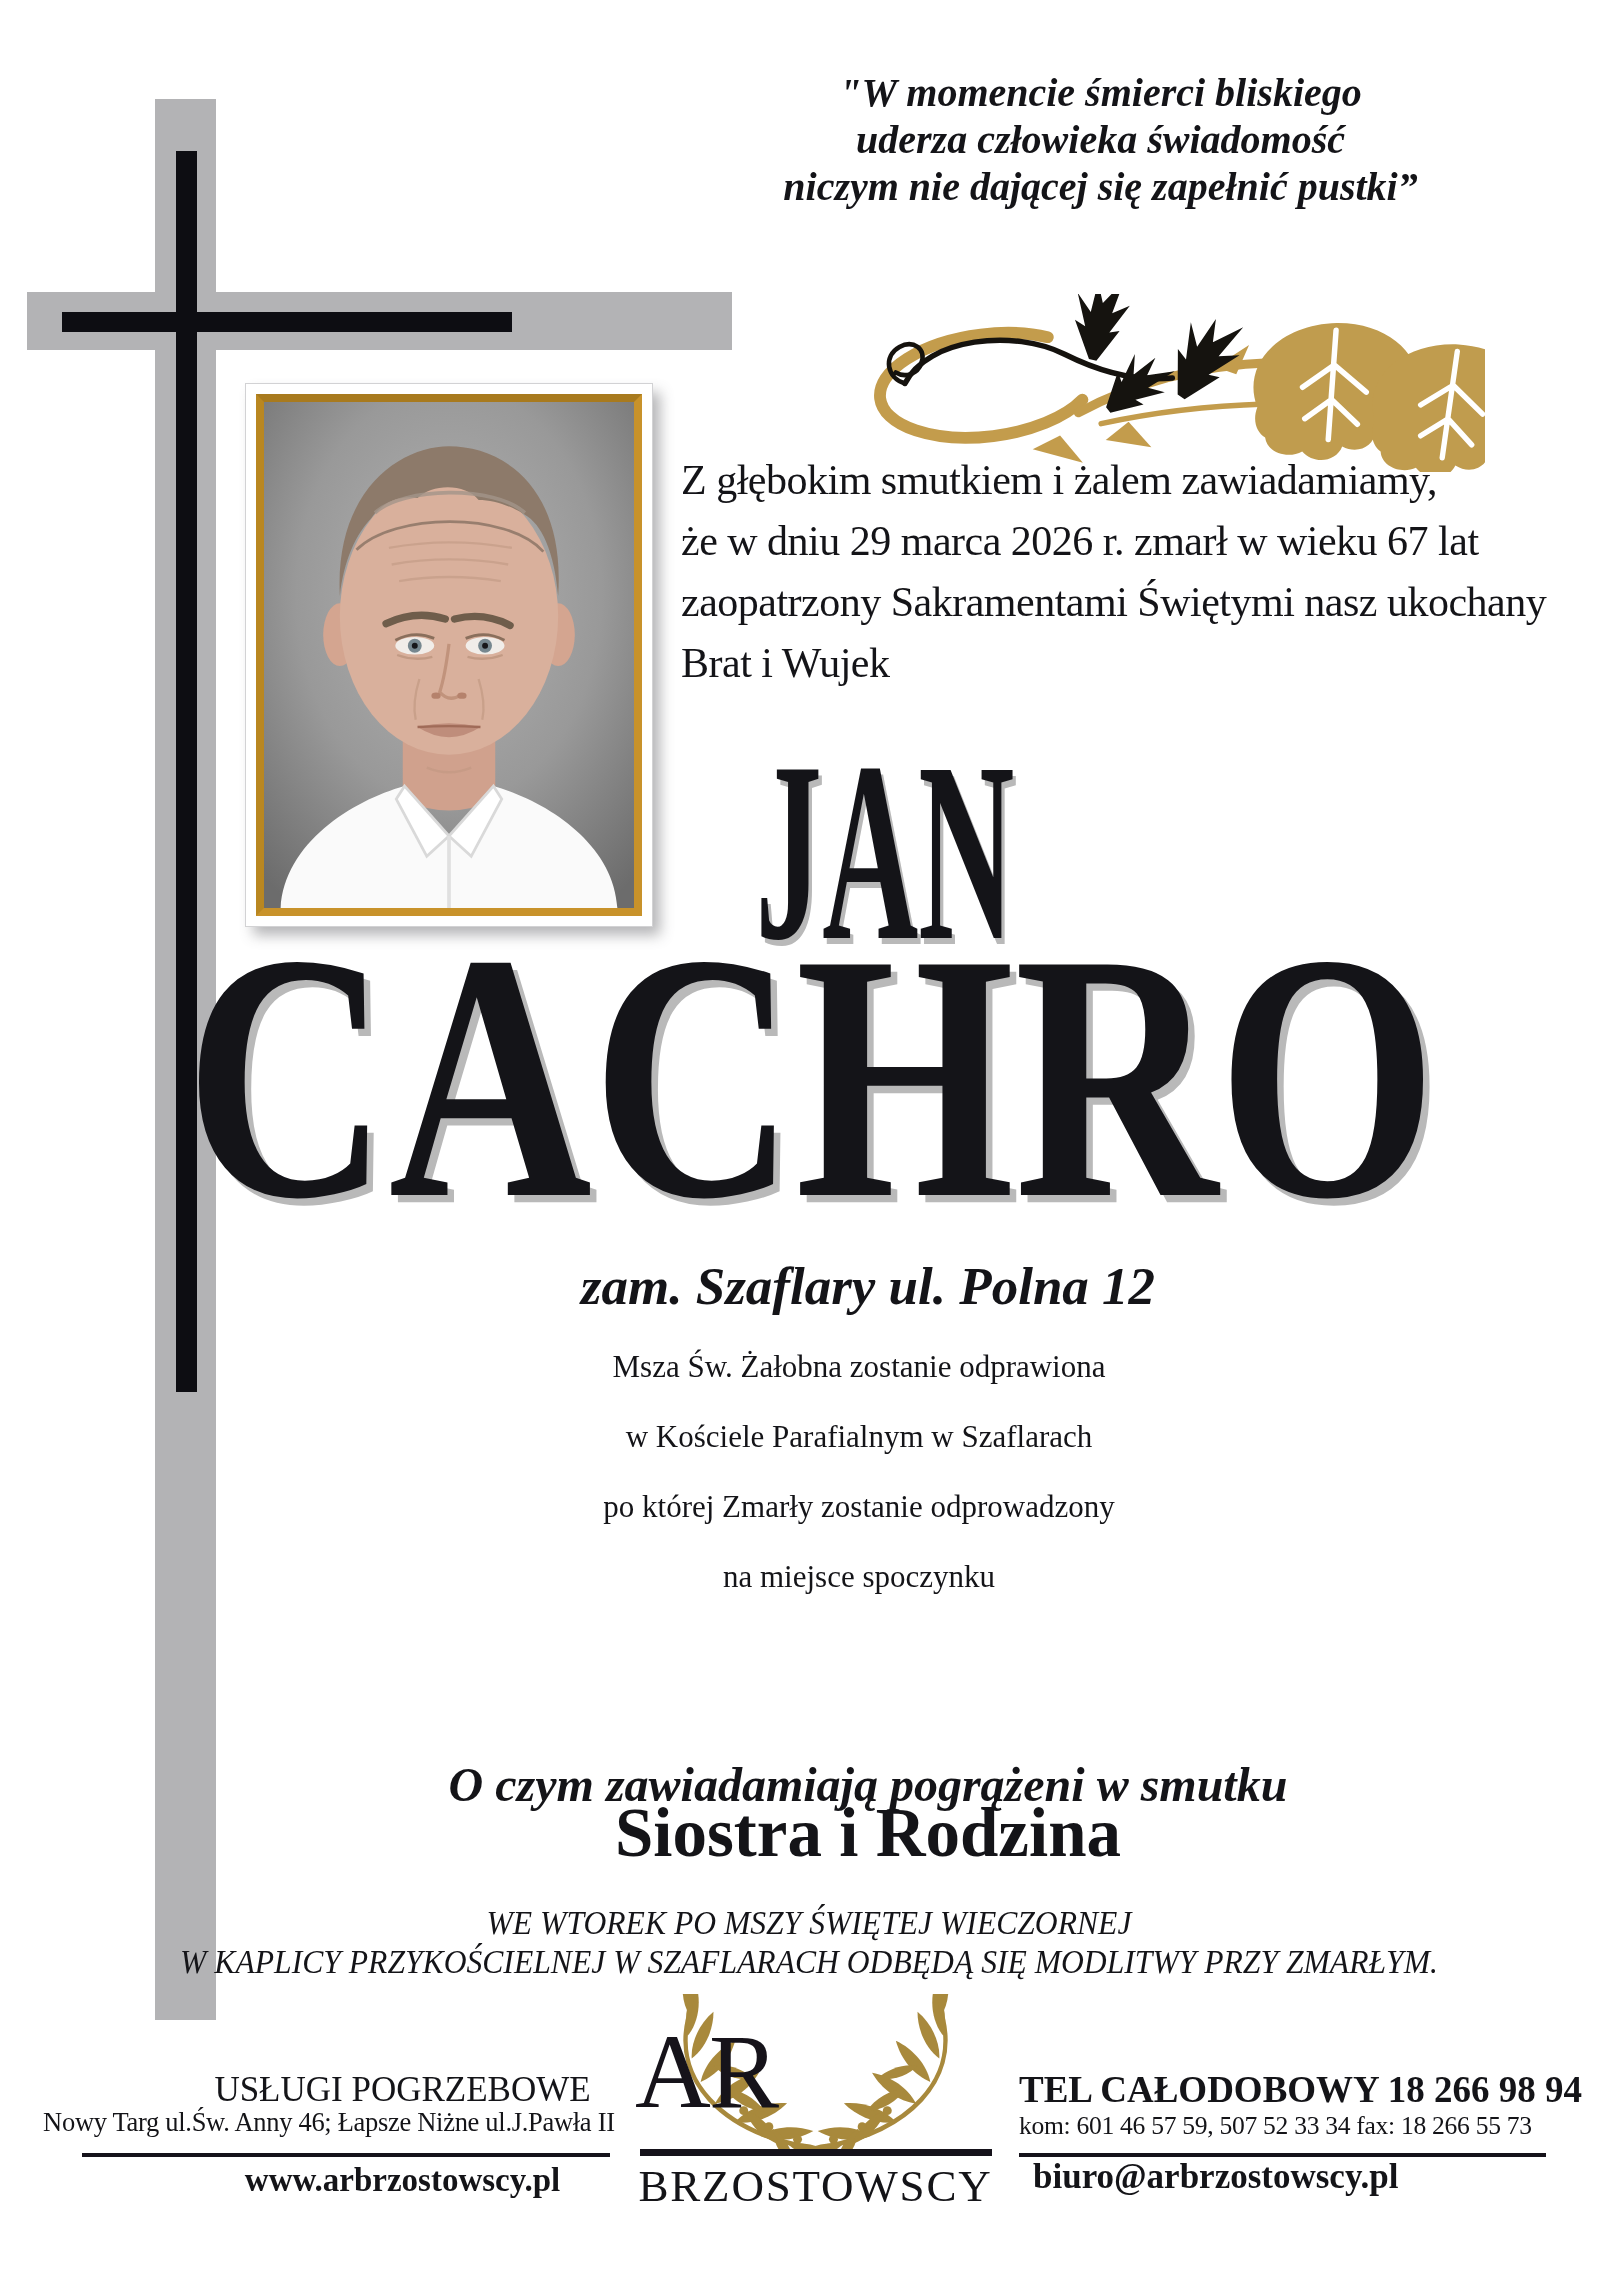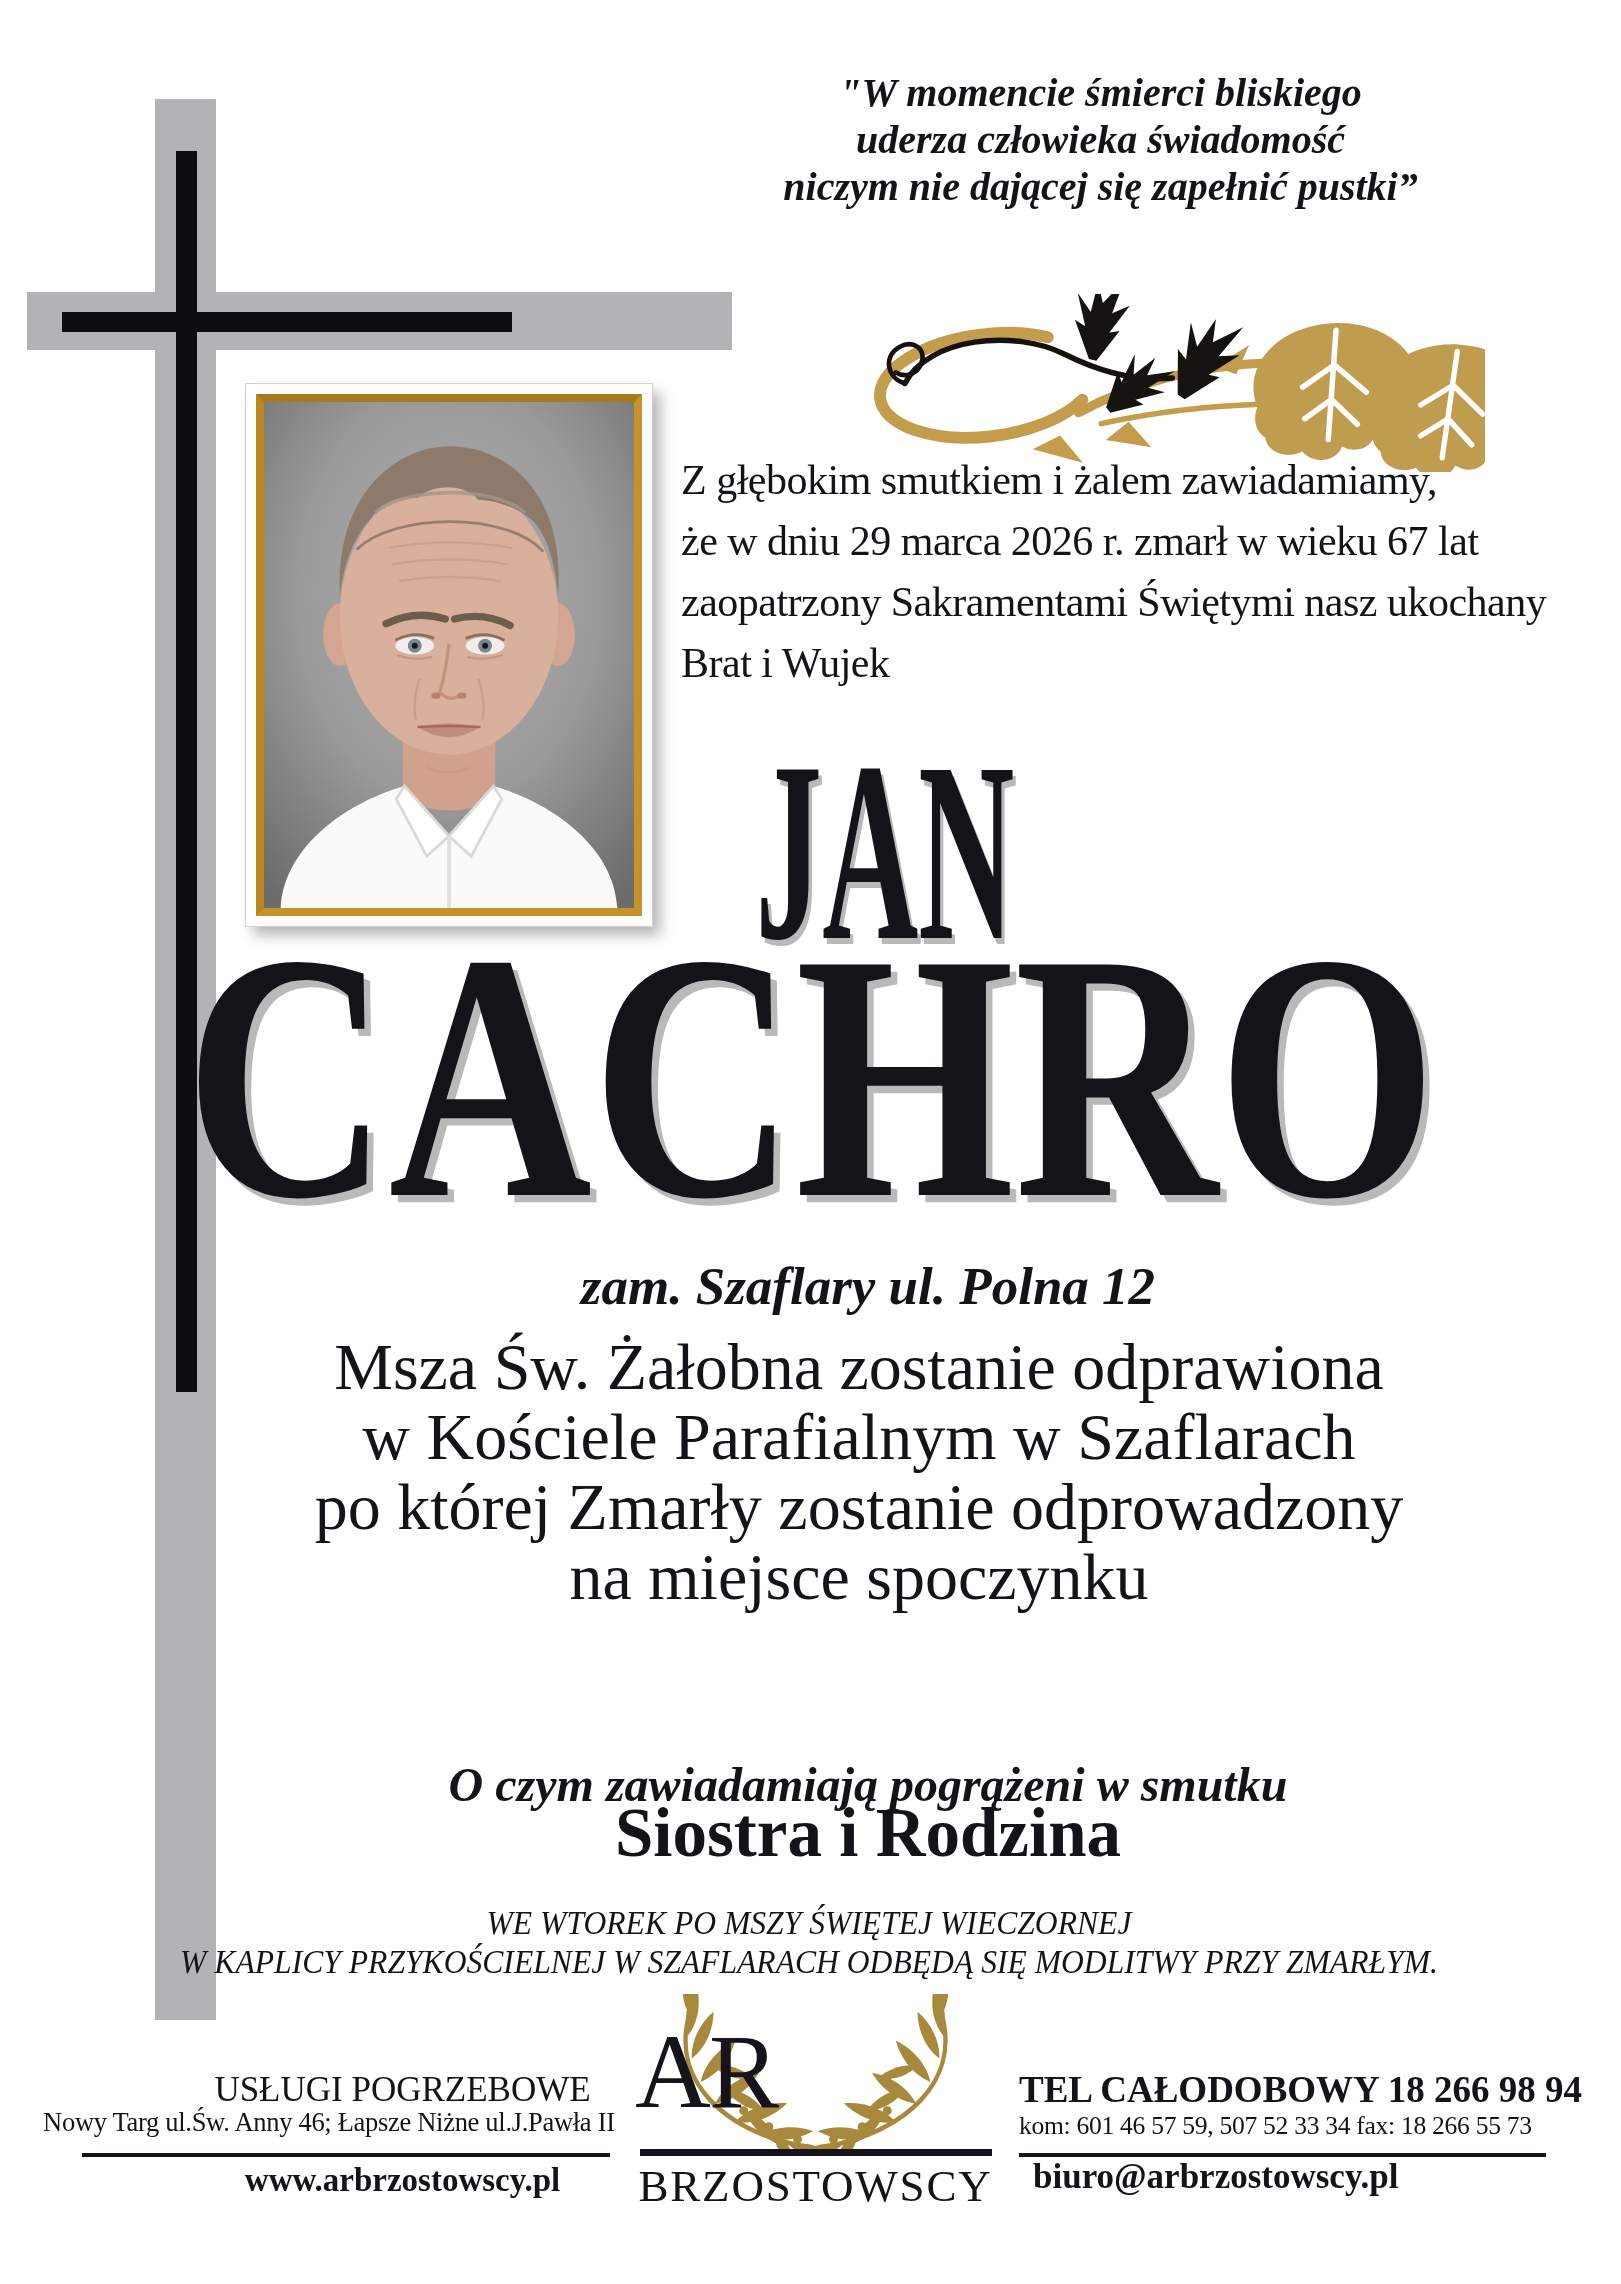--- a/index.html
+++ b/index.html
@@ -27,21 +27,21 @@
   
   .first-name{left:154px;top:724px;width:1462px;text-align:center;font-size:256px;line-height:256px;
       font-weight:bold;transform:scaleX(.52);transform-origin:center;
       text-shadow:6.4px 6.4px 0 #b9b9b9;white-space:nowrap;}
   .last-name{left:0;top:900px;width:1622px;text-align:center;font-size:352px;line-height:352px;
       font-weight:bold;transform:scaleX(.80);transform-origin:center;
       text-shadow:8.2px 7.3px 0 #b9b9b9;white-space:nowrap;}
   
   .residence{left:114px;top:1225px;width:1508px;text-align:center;
       font-size:53px;line-height:58px;font-weight:bold;font-style:italic;margin-top:32px;}
-  .funeral{left:96px;top:1332px;width:1526px;text-align:center;font-size:66px;line-height:70px;}
+  .funeral{left:96px;top:1332px;width:1526px;text-align:center;font-size:31px;line-height:70px;}
   .notice{left:114px;top:1738px;width:1508px;text-align:center;
       font-size:48px;line-height:53px;font-weight:bold;font-style:italic;margin-top:20px;}
   .family{left:114px;top:1796px;width:1508px;text-align:center;
       font-size:69px;line-height:75px;font-weight:bold;}
   .vigil{left:0px;top:1903px;width:1736px;margin-left:-1.8px;text-align:center;
       font-size:34px;line-height:39px;font-style:italic;transform:scaleX(.93);transform-origin:434px 0;}
   .vigil{width:1622px;transform-origin:center;}
   
   .ft-title{left:119px;top:2070px;width:567px;text-align:center;font-size:35px;line-height:40px;font-weight:normal;}
   .ft-addr{left:27.4px;top:2107px;width:603px;text-align:center;font-size:26.5px;line-height:31px;letter-spacing:-0.3px;}

